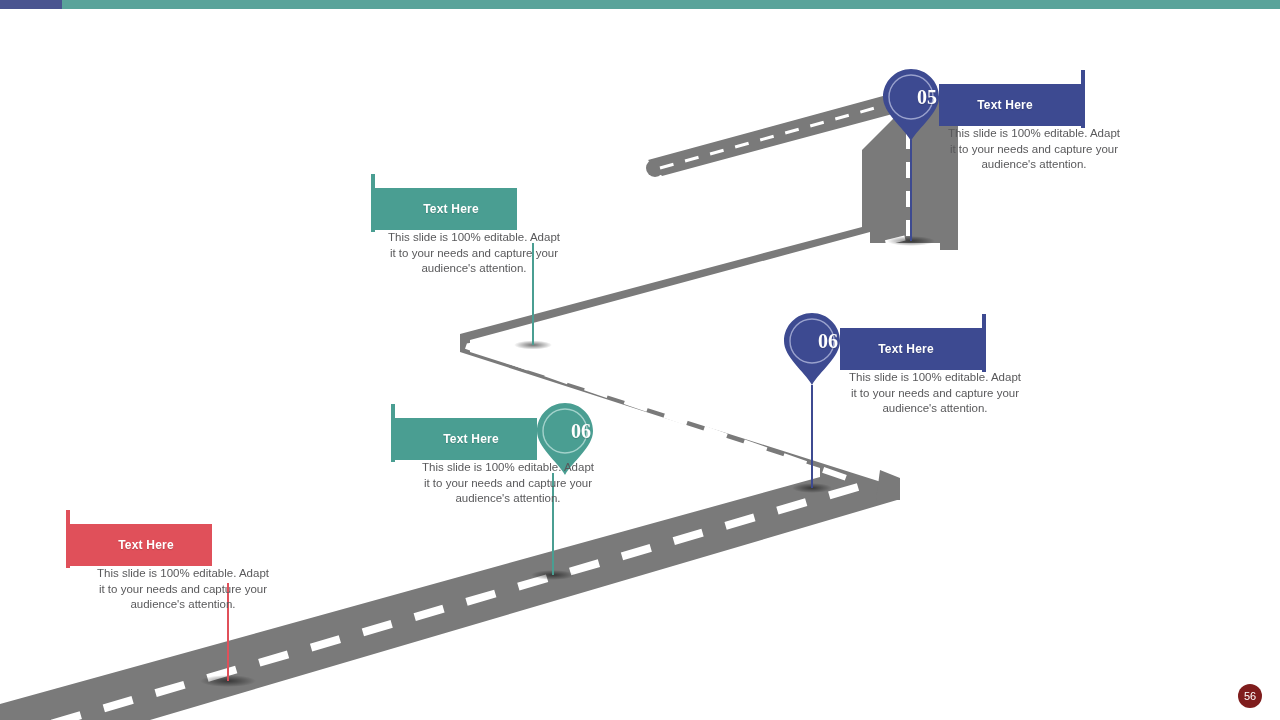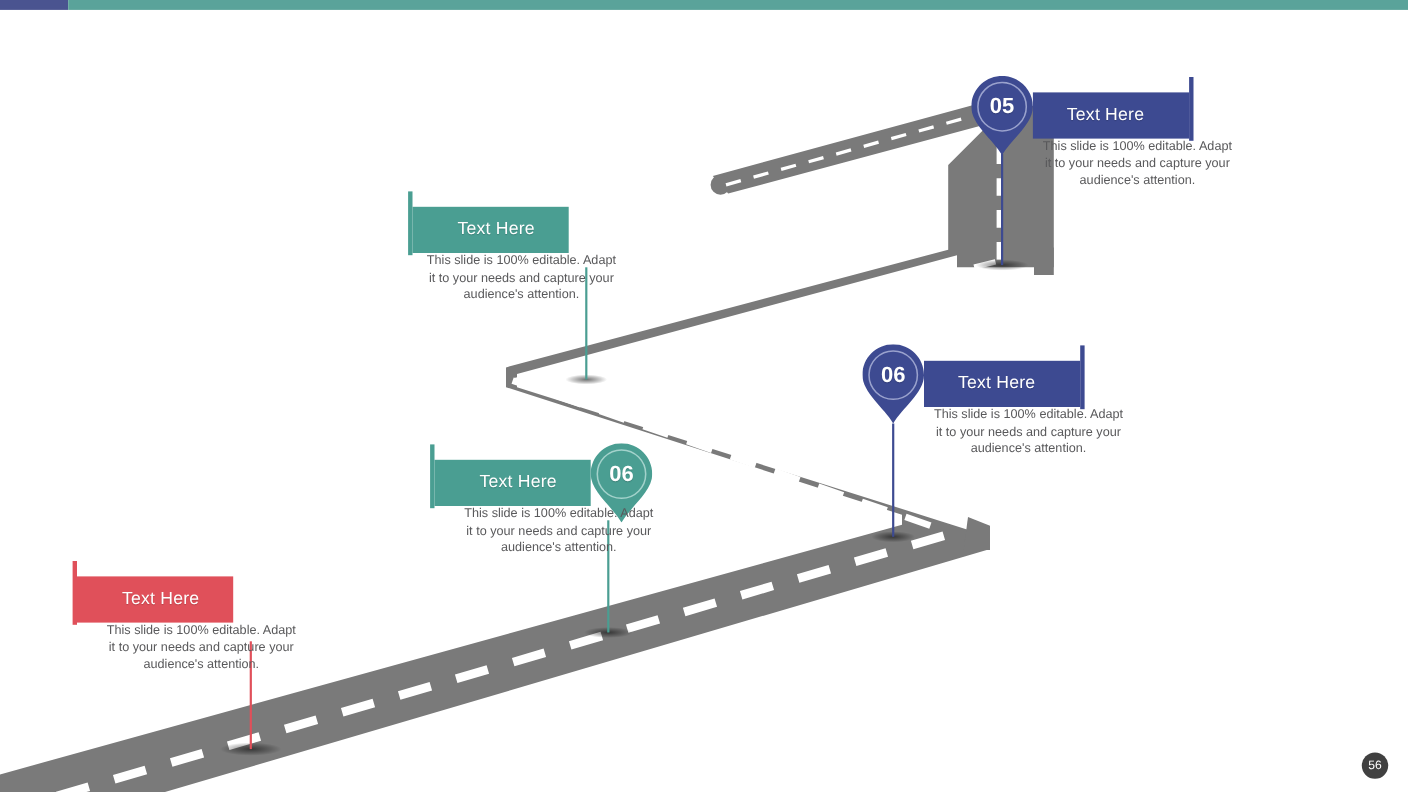--- a/index.html
+++ b/index.html
@@ -31,49 +31,50 @@
   .marker{position:absolute;}
   .marker .row{position:relative;display:flex;align-items:center;height:54px;}
   .marker.left-pin .row{flex-direction:row;}
   .marker.right-pin .row{flex-direction:row;}
 
   .banner{
     position:relative;height:42px;display:flex;align-items:center;
     box-sizing:border-box;
   }
   .banner .btxt{
-    font-size:16px;font-weight:normal;color:#ffffff;
+    font-size:12px;font-weight:bold;color:#ffffff;
     letter-spacing:0.2px;white-space:nowrap;
     text-shadow:0 1px 1px rgba(0,0,0,0.18);
   }
   
   .btab{position:absolute;width:4px;height:58px;top:-8px;}
 
   .pin{
     position:relative;width:56px;height:72px;flex:0 0 56px;
   }
   .pin svg{position:absolute;left:0;top:0;}
   .pin .num{
-    position:absolute;left:0;top:0;width:56px;height:56px;
+    position:absolute;left:16px;top:0;width:56px;height:56px;
     display:flex;align-items:center;justify-content:center;
     font-size:20px;font-weight:bold;color:#ffffff;
     text-shadow:0 1px 1px rgba(0,0,0,0.18);
+    font-family:Liberation Serif, serif;
   }
 
   .body-text{
     position:absolute;width:178px;
     font-size:11.5px;line-height:15.5px;color:#59595b;
     text-align:center;
   }
 
   
   .pagenum{
     position:absolute;right:18px;bottom:12px;
     width:24px;height:24px;border-radius:50%;
-    background:#404040;color:#ffffff;
+    background:#7f1d1d;color:#ffffff;
     font-size:11px;display:flex;align-items:center;justify-content:center;text-align:center;
   }
 </style>
 </head>
 <body>
 
 <div id="stage">
 
   <div class="topbar topbar-left"></div>
   <div class="topbar topbar-right"></div>

